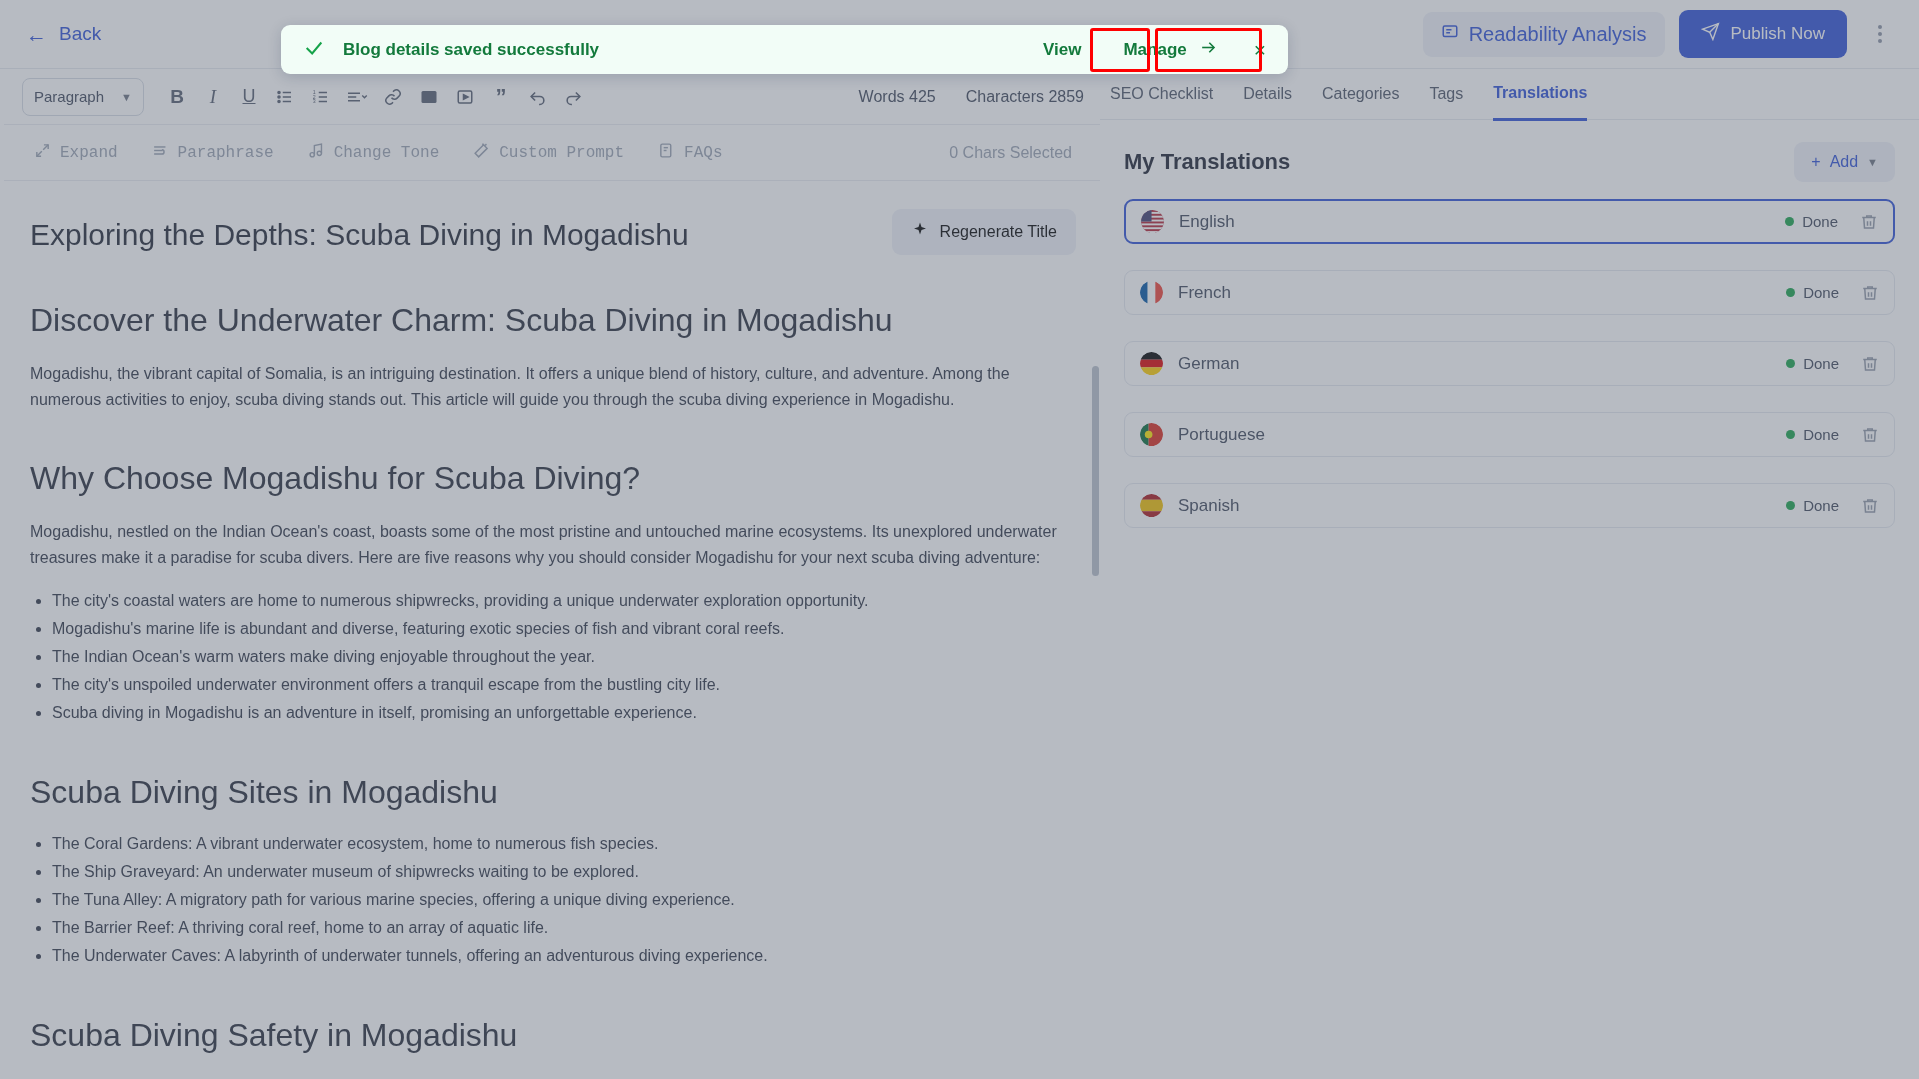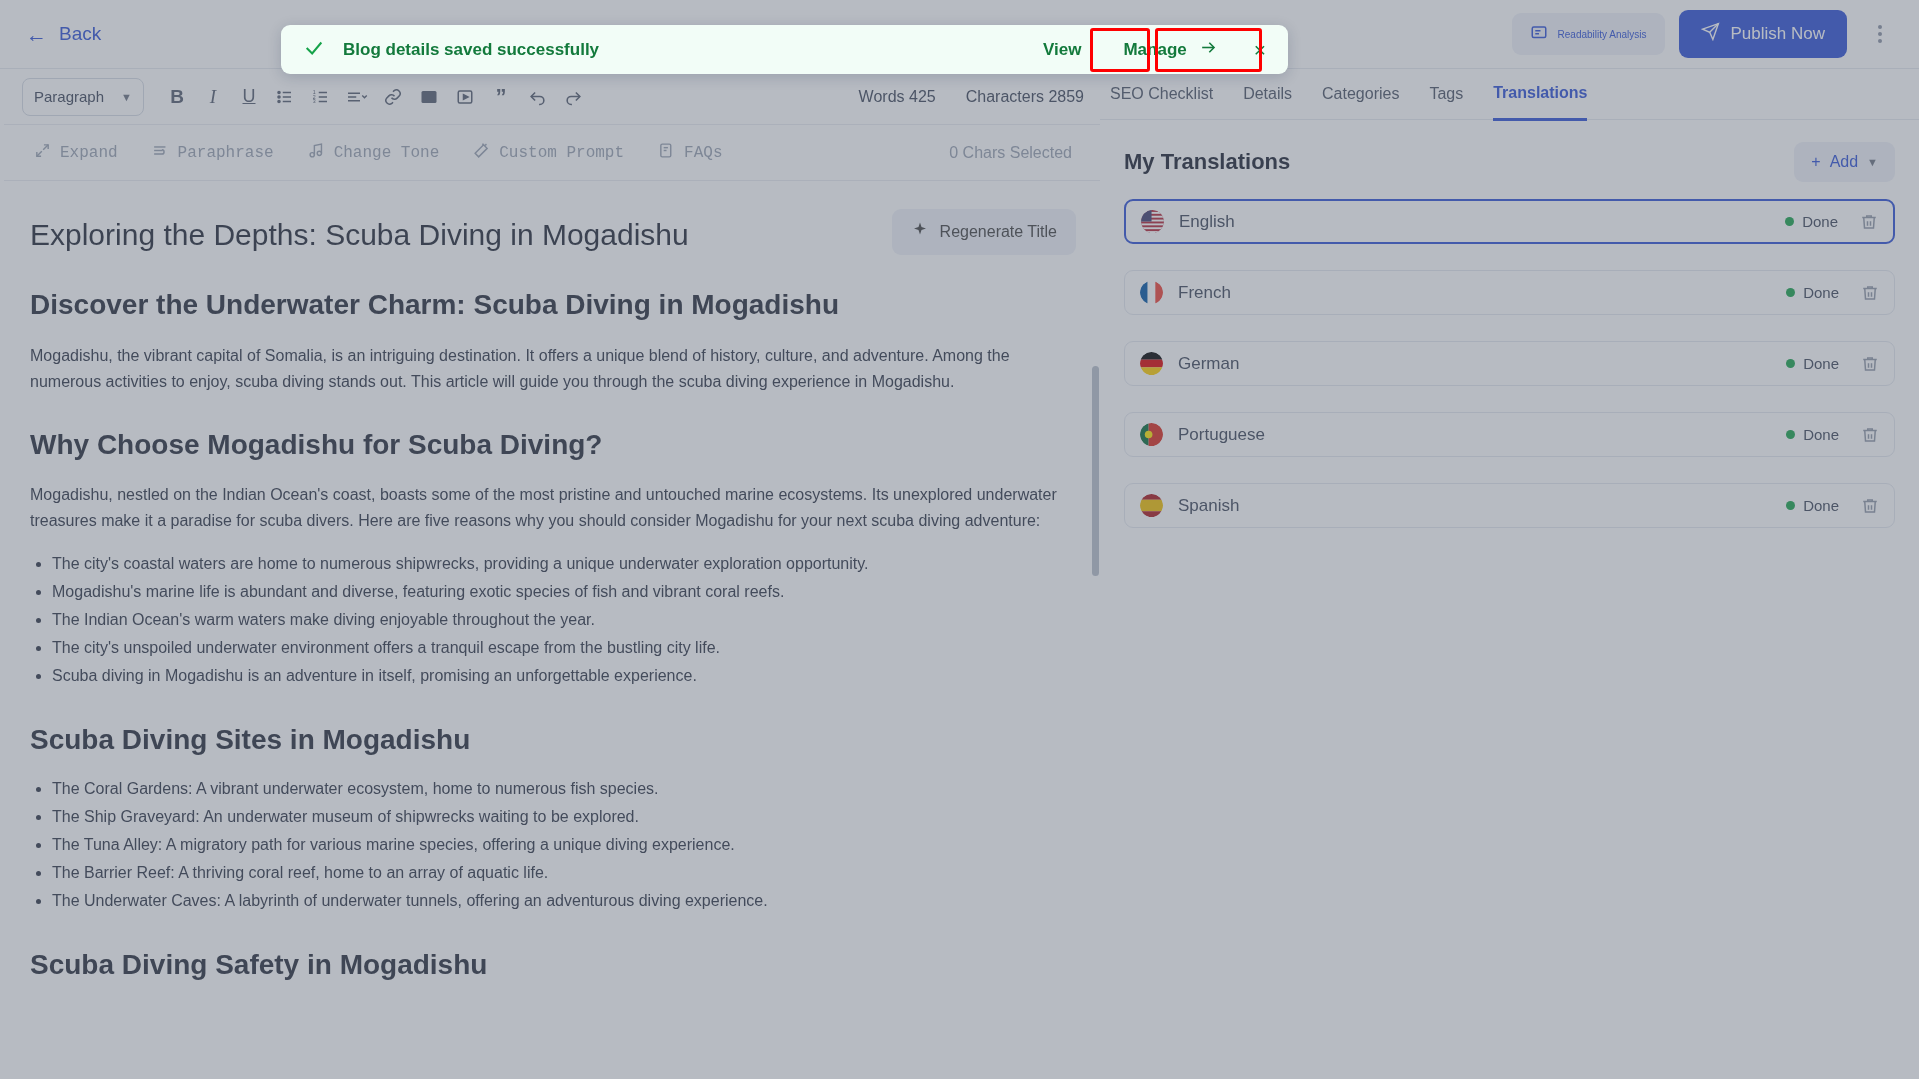--- a/index.html
+++ b/index.html
@@ -24,21 +24,21 @@
   }
   .back-arrow { font-size: 21px; line-height: 1; }
   .topbar-right {
     margin-left: auto; display: flex; align-items: center; gap: 14px;
     margin-right: 20px;
   }
   .readability-btn {
     display: flex; align-items: center; gap: 10px;
     background: #eef1f8; color: #2c4fd6;
     border: none; border-radius: 9px;
-    padding: 11px 18px; font-size: 10px; cursor: pointer;
+    padding: 11px 18px; font-size: 20px; cursor: pointer;
     white-space: nowrap;
   }
   .publish-btn {
     display: flex; align-items: center; gap: 11px;
     background: #2c4fd6; color: #ffffff;
     border: none; border-radius: 9px;
     padding: 12px 22px; font-size: 17px; cursor: pointer;
     white-space: nowrap;
   }
   .kebab-btn {
@@ -90,26 +90,26 @@
     padding: 28px 26px 0 26px; height: 898px; overflow: hidden;
     position: relative;
   }
   .doc-title-row { display: flex; align-items: flex-start; }
   h1.doc-title {
     font-size: 30px; font-weight: 400; color: #1f2533; line-height: 1.3;
     flex: 1; padding-top: 6px;
   }
   .regen-btn {
     display: flex; align-items: center; gap: 11px;
-    background: #eef1f8; color: #404040; border: none; border-radius: 9px;
+    background: #eef1f8; color: #000000; border: none; border-radius: 9px;
     padding: 12px 19px; font-size: 16px; cursor: pointer; white-space: nowrap;
   }
   h2.sec {
-    font-size: 28px; font-weight: 700; color: #252b39;
-    margin: 31px 0 0 0; line-height: 1.35;
+    font-size: 32px; font-weight: 400; color: #252b39;
+    margin: 44px 0 0 0; line-height: 1.35;
   }
   p.body {
     font-size: 16px; color: #2c3344; line-height: 1.62; margin-top: 19px;
   }
   ul.body-list { margin: 16px 0 0 22px; }
   ul.body-list li { font-size: 16px; color: #2c3344; line-height: 1.75; }
 
   
   .vscroll {
     position: absolute; right: 3px; top: 185px; width: 7px; height: 210px;

